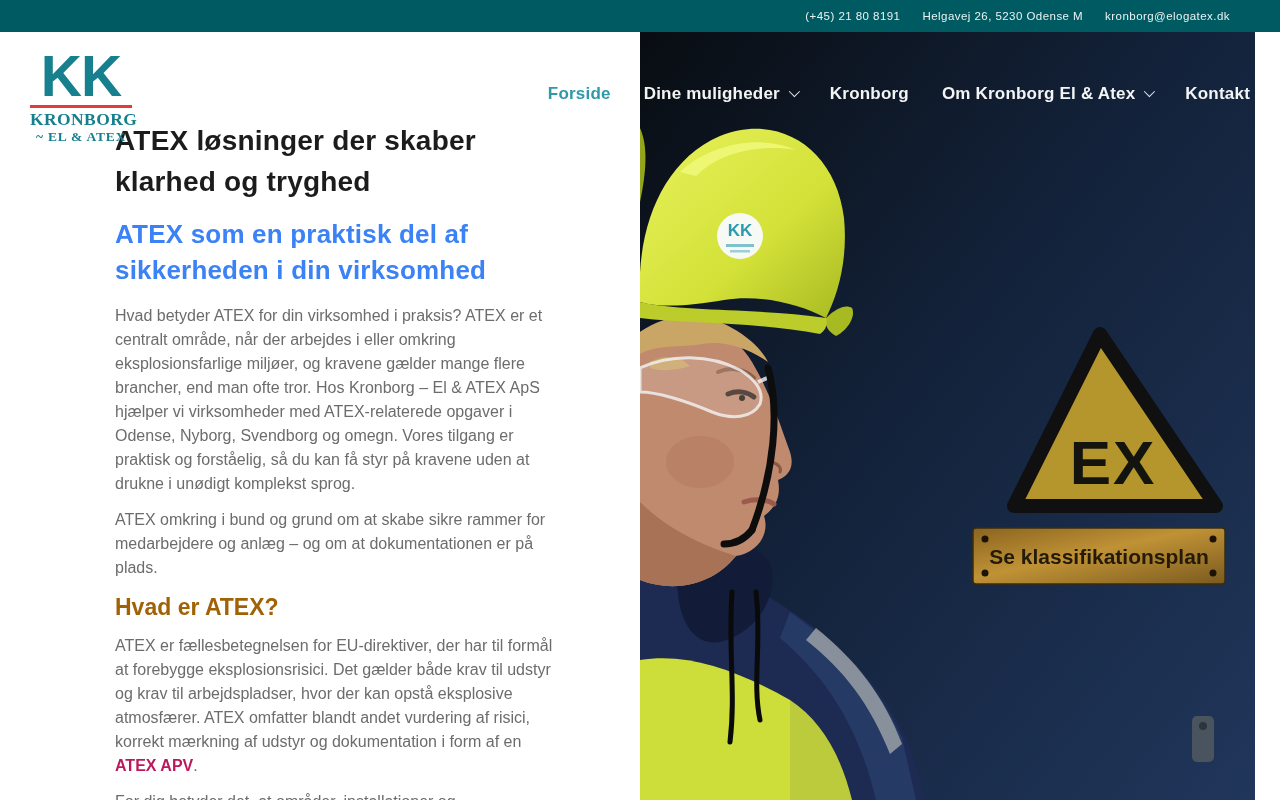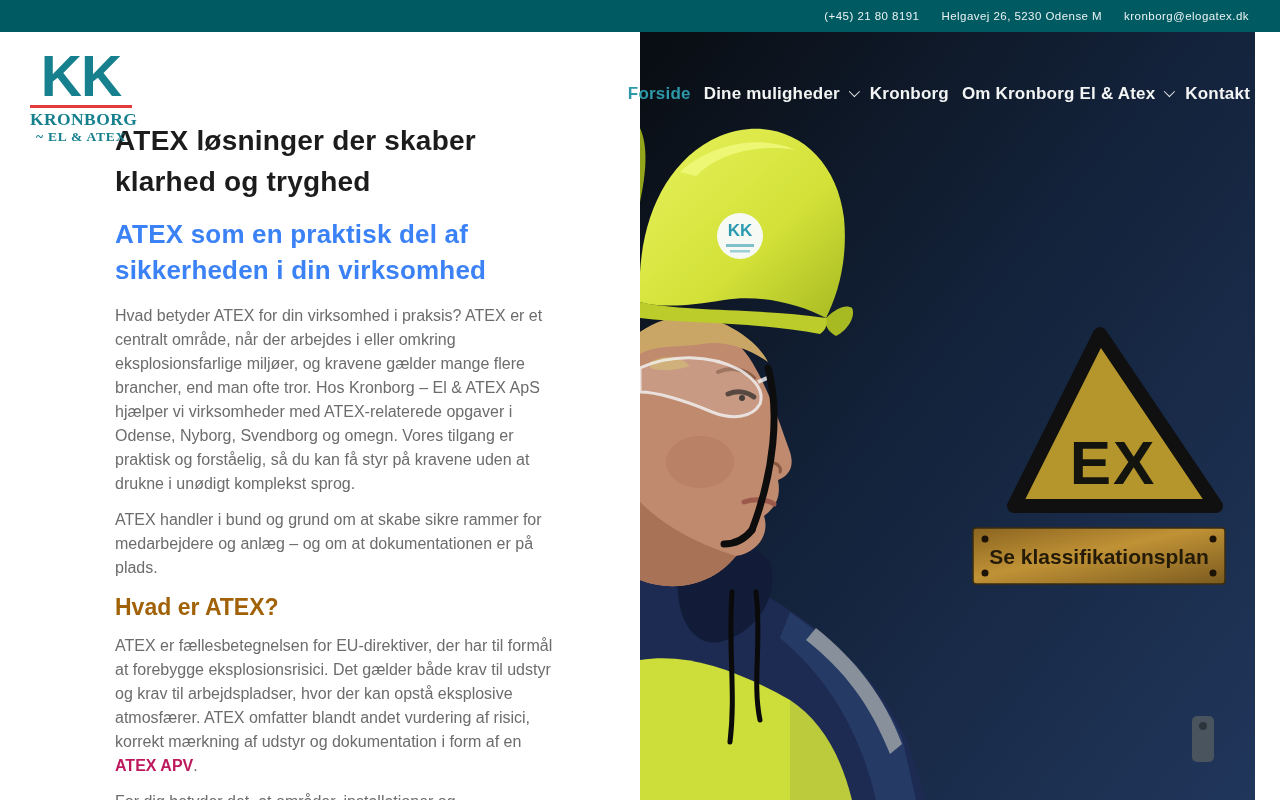--- a/index.html
+++ b/index.html
@@ -2,39 +2,39 @@
 <html lang="da"><head>
 <meta charset="utf-8">
 <style>
   html,body{margin:0;padding:0;}
   body{font-family:"Liberation Sans","DejaVu Sans",sans-serif;background:#ffffff;}
   .page{position:relative;width:1280px;height:800px;overflow:hidden;background:#ffffff;}
 
   
   .topbar{position:absolute;left:0;top:0;width:1280px;height:32px;background:#005a62;
           display:flex;justify-content:flex-end;align-items:center;gap:22px;
-          padding-right:31px;box-sizing:border-box;}
+          padding-right:50px;box-sizing:border-box;}
   .topbar span{color:#e9f2f2;font-size:11.5px;letter-spacing:.45px;white-space:nowrap;}
 
   
   .logo{position:absolute;left:30px;top:48px;width:102px;text-align:center;z-index:2;}
   .logo .monogram{font-size:57px;line-height:56px;font-weight:800;color:#17808f;
                   letter-spacing:-1px;font-family:"Liberation Sans",sans-serif;}
   .logo .rule{height:3px;background:#e23b3c;margin:1px 0 2px 0;}
   .logo .name{font-family:"Liberation Serif","DejaVu Serif",serif;font-weight:700;
               font-size:17.5px;color:#17808f;letter-spacing:.4px;line-height:19px;}
   .logo .tagline{font-family:"Liberation Serif","DejaVu Serif",serif;font-weight:700;
                  font-size:13.5px;color:#17808f;letter-spacing:.8px;line-height:15px;}
 
   
   .hero{position:absolute;left:640px;top:32px;width:615px;height:768px;overflow:hidden;}
   .hero svg{display:block;}
 
   
-  .main-nav{position:absolute;top:84px;right:30px;display:flex;align-items:flex-end;gap:13px;z-index:3;}
+  .main-nav{position:absolute;top:84px;right:30px;display:flex;align-items:flex-end;gap:33px;z-index:3;}
   .main-nav a{display:flex;align-items:center;gap:9px;color:#f3f4f4;font-size:17px;
               font-weight:600;text-decoration:none;letter-spacing:.2px;cursor:pointer;}
   .main-nav a.active{color:#2d99a9;}
   .chevron{width:7px;height:7px;border-right:1.6px solid #e8eaea;border-bottom:1.6px solid #e8eaea;
            transform:rotate(45deg) translateY(-2px);display:inline-block;margin-top:-3px;}
 
   
   .content{position:absolute;left:115px;top:120px;width:440px;z-index:1;}
   .content h1{margin:0 0 14px 0;font-size:28px;line-height:41px;font-weight:700;color:#1c1c1c;letter-spacing:.2px;}
   .content h2{margin:0 0 16px 0;font-size:26px;line-height:36px;font-weight:700;color:#3b82f6;letter-spacing:.2px;}
@@ -173,19 +173,19 @@
     <div class="monogram">KK</div>
     <div class="rule"></div>
     <div class="name">KRONBORG</div>
     <div class="tagline">~ EL &amp; ATEX</div>
   </div>
 
   <main class="content">
     <h1>ATEX løsninger der skaber klarhed og tryghed</h1>
     <h2>ATEX som en praktisk del af sikkerheden i din virksomhed</h2>
     <p>Hvad betyder ATEX for din virksomhed i praksis? ATEX er et centralt område, når der arbejdes i eller omkring eksplosionsfarlige miljøer, og kravene gælder mange flere brancher, end man ofte tror. Hos Kronborg – El &amp; ATEX ApS hjælper vi virksomheder med ATEX-relaterede opgaver i Odense, Nyborg, Svendborg og omegn. Vores tilgang er praktisk og forståelig, så du kan få styr på kravene uden at drukne i unødigt komplekst sprog.</p>
-    <p>ATEX handler i bund og grund om at skabe sikre rammer for medarbejdere og anlæg – og om at dokumentationen er på plads.</p>
+    <p>ATEX omkring i bund og grund om at skabe sikre rammer for medarbejdere og anlæg – og om at dokumentationen er på plads.</p>
     <h3>Hvad er ATEX?</h3>
     <p><span>ATEX er fællesbetegnelsen for EU-direktiver, der har til formål at forebygge eksplosionsrisici. Det gælder både krav til udstyr og krav til arbejdspladser, hvor der kan opstå eksplosive atmosfærer. ATEX omfatter blandt andet vurdering af risici, korrekt mærkning af udstyr og dokumentation i form af en </span><a class="textlink">ATEX APV</a><span>.</span></p>
     <p>For dig betyder det, at områder, installationer og</p>
   </main>
 
 </div>
 
 </body></html>

